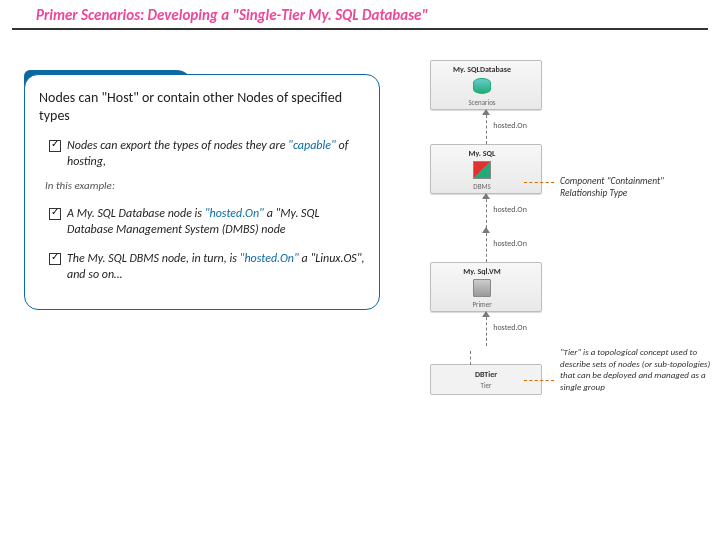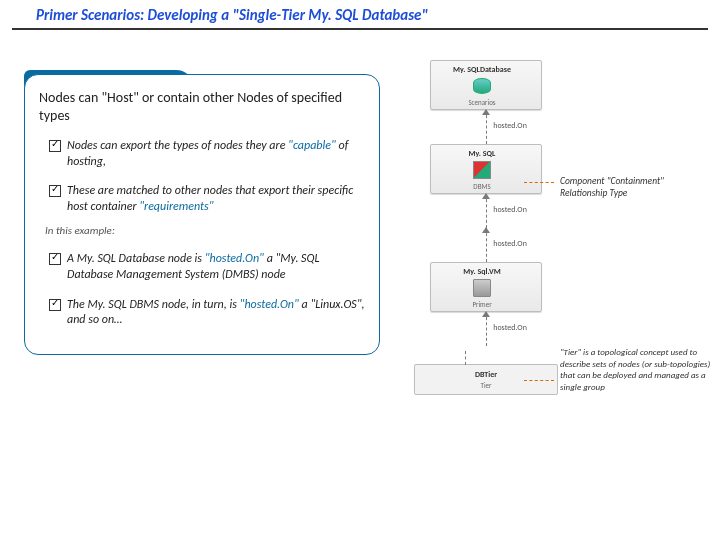--- a/index.html
+++ b/index.html
@@ -1,17 +1,17 @@
 <!DOCTYPE html>
 <html><head>
 <meta charset="utf-8">
 <style>
   * { box-sizing: border-box; margin: 0; padding: 0; }
   body { font-family: Calibri, Arial, sans-serif; width: 720px; height: 540px; background: #fff; position: relative; overflow: hidden; }
-  .title-bar { padding: 6px 24px 4px 24px; font-size: 15px; font-weight: bold; font-style: italic; color: #1d4ed8; border-bottom: 2px solid #333; margin: 0 12px; }
+  .title-bar { padding: 6px 24px 4px 24px; font-size: 15px; font-weight: bold; font-style: italic; color: #ec4899; border-bottom: 2px solid #333; margin: 0 12px; }
   .tab { position: absolute; left: 24px; top: 70px; background: #0a6aa1; color: #fff; font-size: 16px; font-weight: bold; padding: 4px 14px 4px 10px; border-top-left-radius: 6px; border-top-right-radius: 18px; width: 170px; }
   .panel { position: absolute; left: 24px; top: 74px; width: 356px; border: 1.5px solid #0a6aa1; border-radius: 14px; background: #fff; padding: 14px 14px 16px 14px; }
   .lead { font-size: 14px; color: #222; margin-bottom: 8px; line-height: 1.25; }
   .bullets { list-style: none; padding-left: 14px; }
   .bullets li { position: relative; font-size: 12px; font-style: italic; color: #222; margin: 14px 0 10px 0; line-height: 1.3; padding-left: 14px; }
   .bullets li::before { content: ""; position: absolute; left: -4px; top: 2px; width: 10px; height: 10px; border: 1px solid #333; background: #fff; }
   .bullets li::after { content: "✓"; position: absolute; left: -2px; top: -1px; font-size: 10px; color: #000; font-style: normal; }
   .subhead { font-size: 11px; font-style: italic; color: #555; margin: 4px 0 4px 6px; }
   .capable { font-style: italic; color: #0a6aa1; }
   .req { font-style: italic; color: #0a6aa1; }
@@ -19,21 +19,21 @@
 
   .diagram { position: absolute; left: 396px; top: 60px; width: 180px; }
   .node { width: 112px; margin: 0 auto; border: 1px solid #bdbdbd; background: linear-gradient(#f7f7f7,#e9e9e9); border-radius: 2px; text-align: center; padding: 4px 10px 2px 2px; box-shadow: 0 1px 1px rgba(0,0,0,.15); position: relative; }
   .node .nm { font-size: 8px; font-weight: bold; color: #333; line-height: 1; }
   .node .ico { width: 26px; height: 20px; margin: 3px auto 2px auto; display: flex; align-items: center; justify-content: center; }
   .node .sub { font-size: 7px; color: #666; }
   .edge { height: 34px; position: relative; }
   .edge .line { position: absolute; left: 50%; top: 0; bottom: 0; border-left: 1px dashed #7a7a7a; }
   .edge .arrowhead { position: absolute; left: 50%; top: -1px; transform: translateX(-50%); width: 0; height: 0; border-left: 4px solid transparent; border-right: 4px solid transparent; border-bottom: 6px solid #7a7a7a; }
   .edge .lbl { position: absolute; left: 54%; top: 10px; font-size: 8px; color: #555; white-space: nowrap; }
-  .tiernode { width: 144px; margin: 0 auto; border: 1px solid #bdbdbd; background: #f2f2f2; border-radius: 2px; text-align: center; padding: 4px 2px; margin-top: 18px; position: relative; }
+  .tiernode { width: 112px; margin: 0 auto; border: 1px solid #bdbdbd; background: #f2f2f2; border-radius: 2px; text-align: center; padding: 4px 2px; margin-top: 18px; position: relative; }
   .tiernode .nm { font-size: 8px; font-weight: bold; color: #333; }
   .tiernode .sub { font-size: 7px; color: #666; margin-top: 2px; }
   .tier-conn { position:absolute; left:35%; top:-14px; height:14px; border-left:1px dashed #7a7a7a; }
 
   .callout1 { position: absolute; left: 560px; top: 176px; width: 148px; font-size: 9.5px; font-style: italic; color: #333; line-height: 1.25; }
   .callout1::before { content: ""; position: absolute; left: -36px; top: 6px; width: 30px; border-top: 1.5px dashed #d66a00; }
   .callout2 { position: absolute; left: 560px; top: 346px; width: 152px; font-size: 9px; font-style: italic; color: #333; line-height: 1.3; }
   .callout2::before { content: ""; position: absolute; left: -36px; top: 34px; width: 30px; border-top: 1.5px dashed #d66a00; }
 
   
@@ -48,23 +48,20 @@
 
 <div class="title-bar">Primer Scenarios: Developing a "Single-Tier My. SQL Database"</div>
 
 <div class="tab">Containment</div>
 
 <div class="panel">
   <p class="lead">Nodes can "Host" or contain other Nodes of specified types</p>
   <ul class="bullets">
     <li>
       <span>Nodes can export the types of nodes they are </span><span class="capable">"capable"</span><span> of hosting,</span>
-    </li>
-    <li>
-      <span>These are matched to other nodes that export their specific host container </span><span class="req">"requirements"</span>
     </li>
   </ul>
   <p class="subhead">In this example:</p>
   <ul class="bullets">
     <li>
       <span>A My. SQL Database node is </span><span class="ho">"hosted.On"</span><span> a "My. SQL Database Management System (DMBS) node</span>
     </li>
     <li>
       <span>The My. SQL DBMS node, in turn, is </span><span class="ho">"hosted.On"</span><span> a "Linux.OS", and so on…</span>
     </li>

